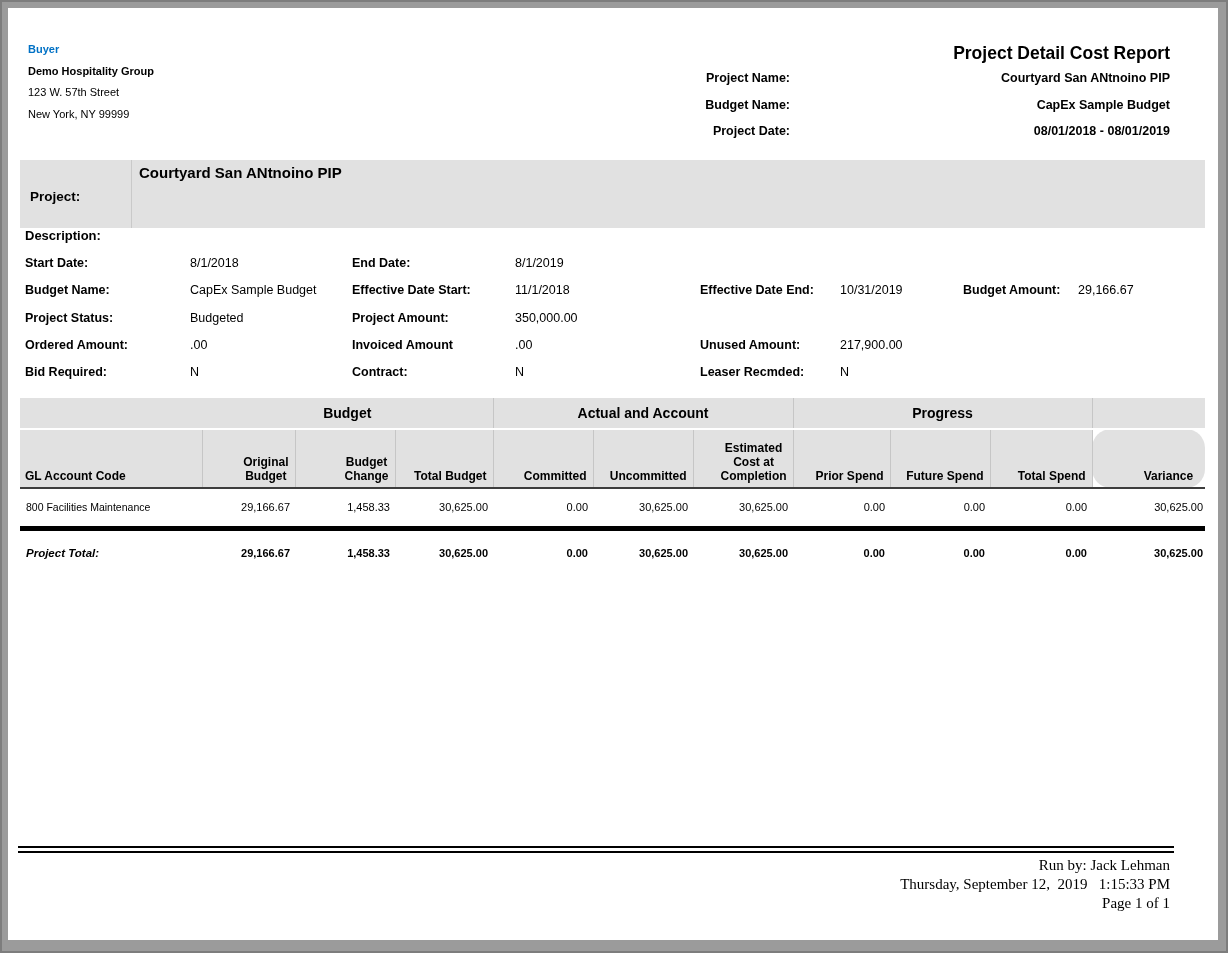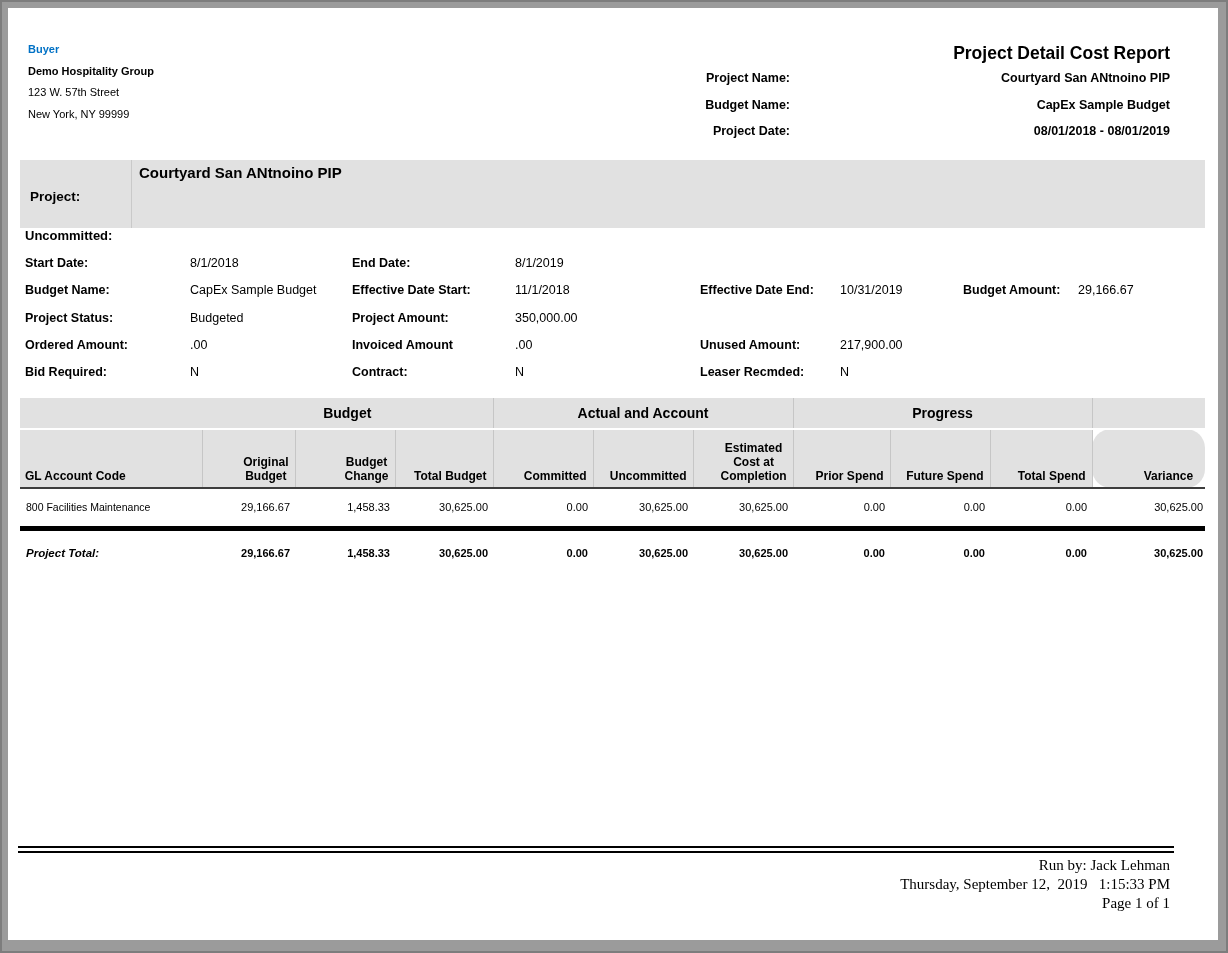--- a/index.html
+++ b/index.html
@@ -103,21 +103,21 @@
   <div class="hdr-row hdr-row-2">
     <span class="hlabel">Project Date:</span>
     <span class="hvalue">08/01/2018 - 08/01/2019</span>
   </div>
 
   <div class="abs project-band">
     <span class="project-label">Project:</span>
     <span class="band-divider"></span>
     <span class="project-name">Courtyard San ANtnoino PIP</span>
   </div>
-  <div class="abs description-label">Uncommitted:</div>
+  <div class="abs description-label">Description:</div>
 
   <div class="detail-row dr0">
     <span class="dl c1l">Start Date:</span>
     <span class="dv c1v">8/1/2018</span>
     <span class="dl c2l">End Date:</span>
     <span class="dv c2v">8/1/2019</span>
   </div>
   <div class="detail-row dr1">
     <span class="dl c1l">Budget Name:</span>
     <span class="dv c1v">CapEx Sample Budget</span>

